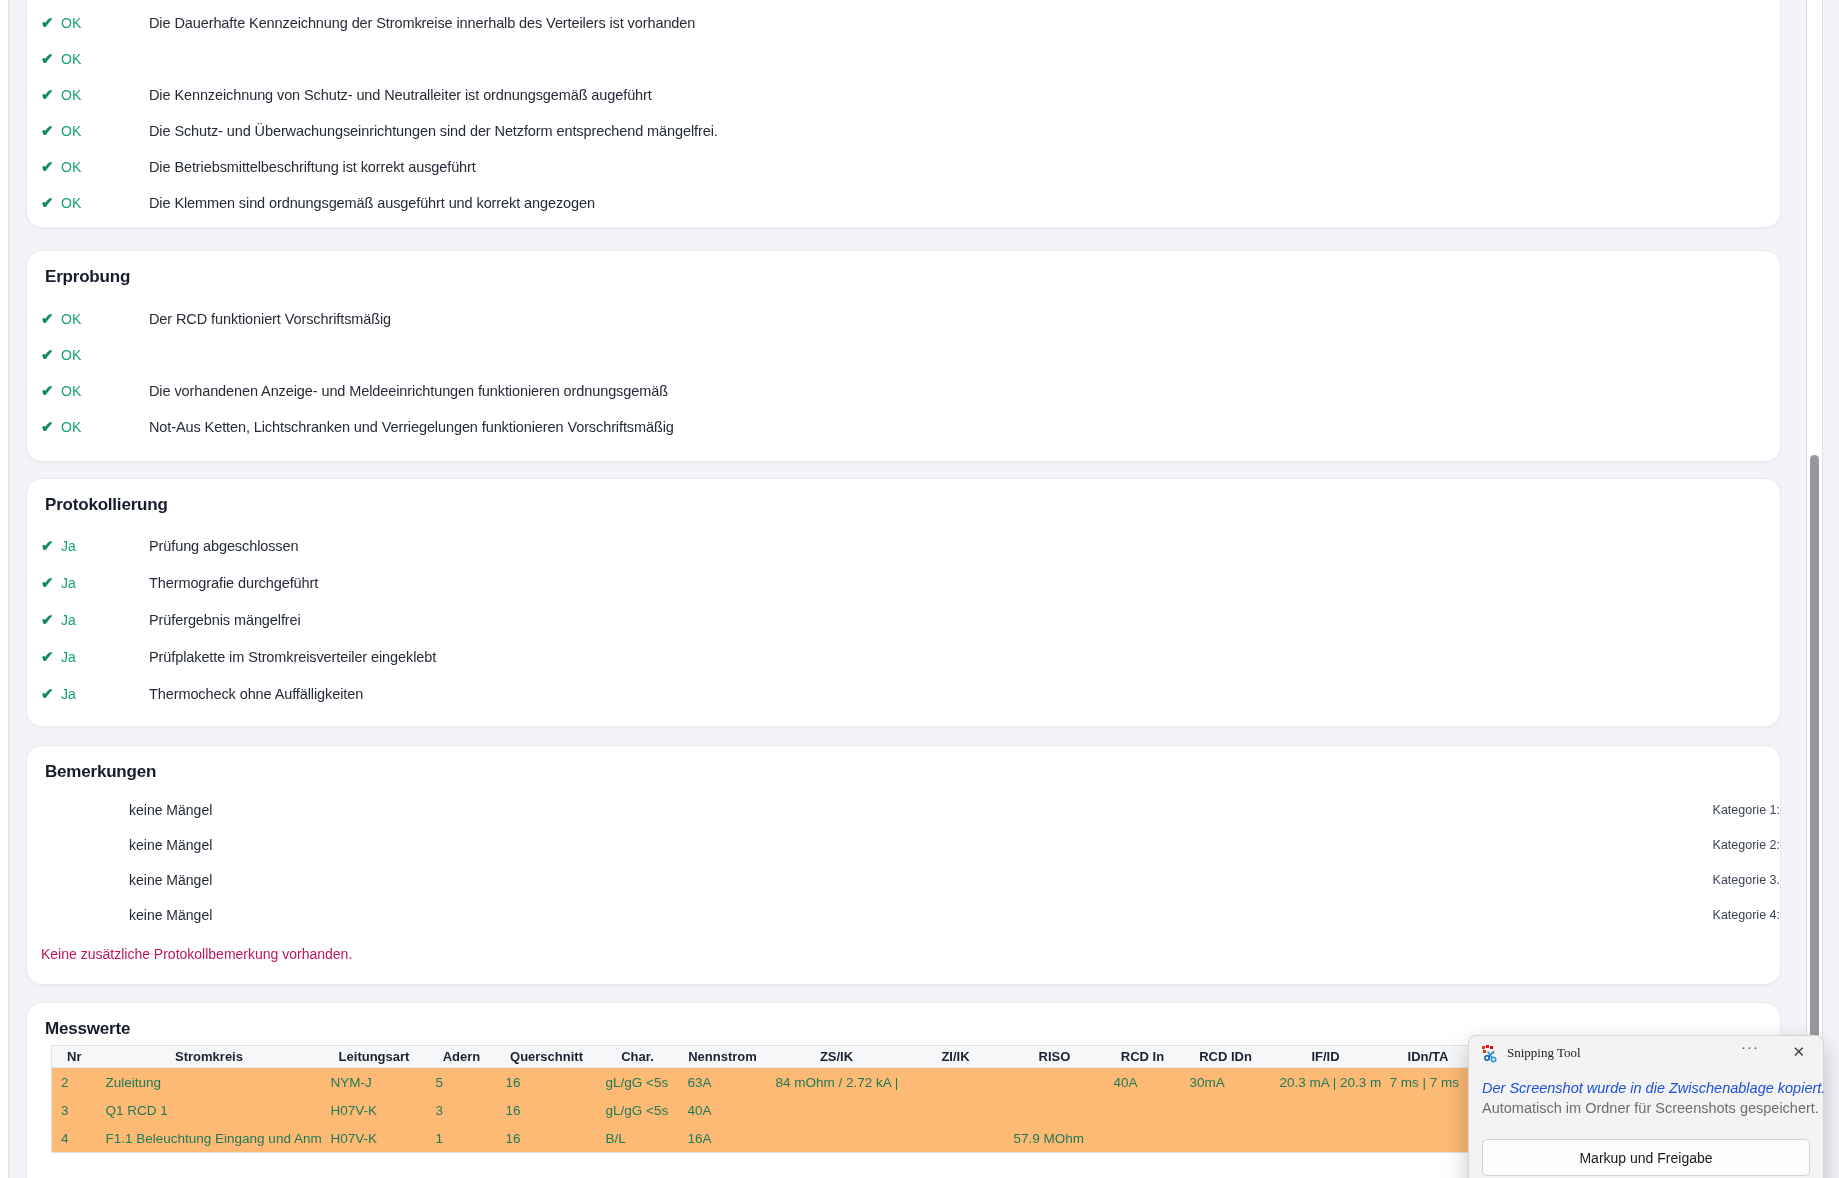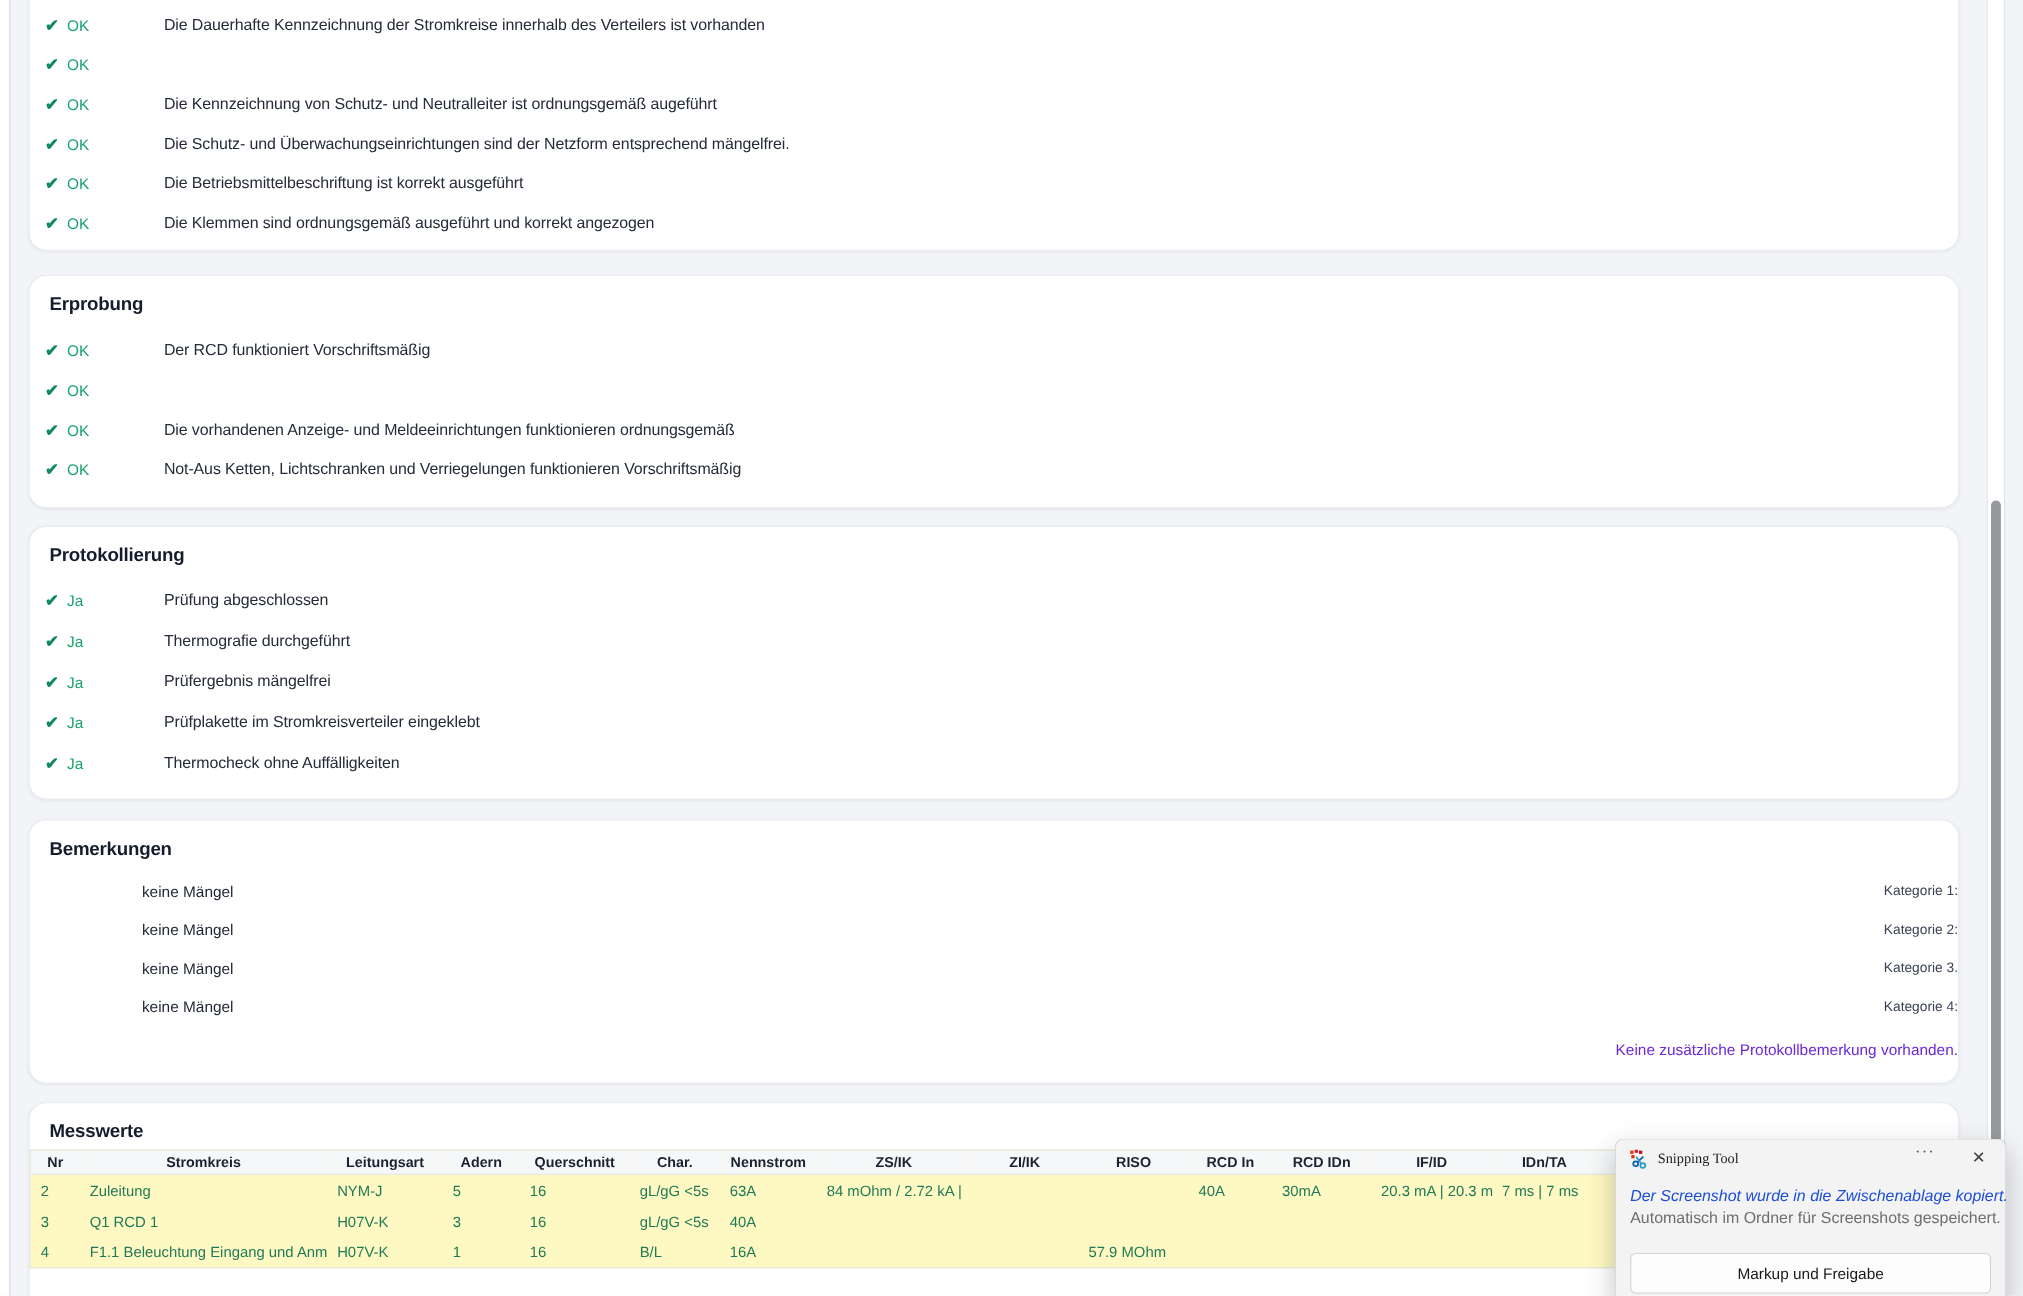--- a/index.html
+++ b/index.html
@@ -30,25 +30,25 @@
   }
   .check-row{position:relative;height:36px;display:flex;align-items:center;padding-left:14px;}
   .check-row.h37{height:37px;}
   .check-icon{color:#0f8a5a;font-size:15px;font-weight:bold;width:20px;}
   .status-label{color:#18a36c;font-size:14px;font-weight:normal;}
   .item-text{position:absolute;left:122px;font-size:14.5px;color:#252c38;letter-spacing:-0.1px;}
 
   .kat-row{position:relative;height:35px;display:flex;align-items:center;padding-left:30px;justify-content:flex-end;}
   .kat-label{font-size:12.5px;color:#3c4453;}
   .kat-value{position:absolute;left:102px;font-size:14px;color:#1f2633;}
-  .note{margin:14px 0 0 14px;font-size:14px;color:#6d28d9;text-align:right;}
+  .note{margin:14px 0 0 14px;font-size:14px;color:#be185d;}
 
   table.mess{
-    margin-left:0;margin-top:6px;border-collapse:collapse;table-layout:fixed;
-    width:1733px;border:1px solid #dfe3e8;background:#fef9c3;
+    margin-left:24px;margin-top:6px;border-collapse:collapse;table-layout:fixed;
+    width:1733px;border:1px solid #dfe3e8;background:#fdba74;
   }
   table.mess th{
     height:21px;background:#f6f7f9;border-bottom:1px solid #e3e6ea;
     font-size:13px;font-weight:bold;color:#1a2230;text-align:center;padding:0 4px;
     overflow:hidden;white-space:nowrap;
   }
   table.mess td{
     height:28px;font-size:13.5px;color:#207a58;text-align:left;padding:0 4px 0 9px;
     overflow:hidden;white-space:nowrap;
   }

